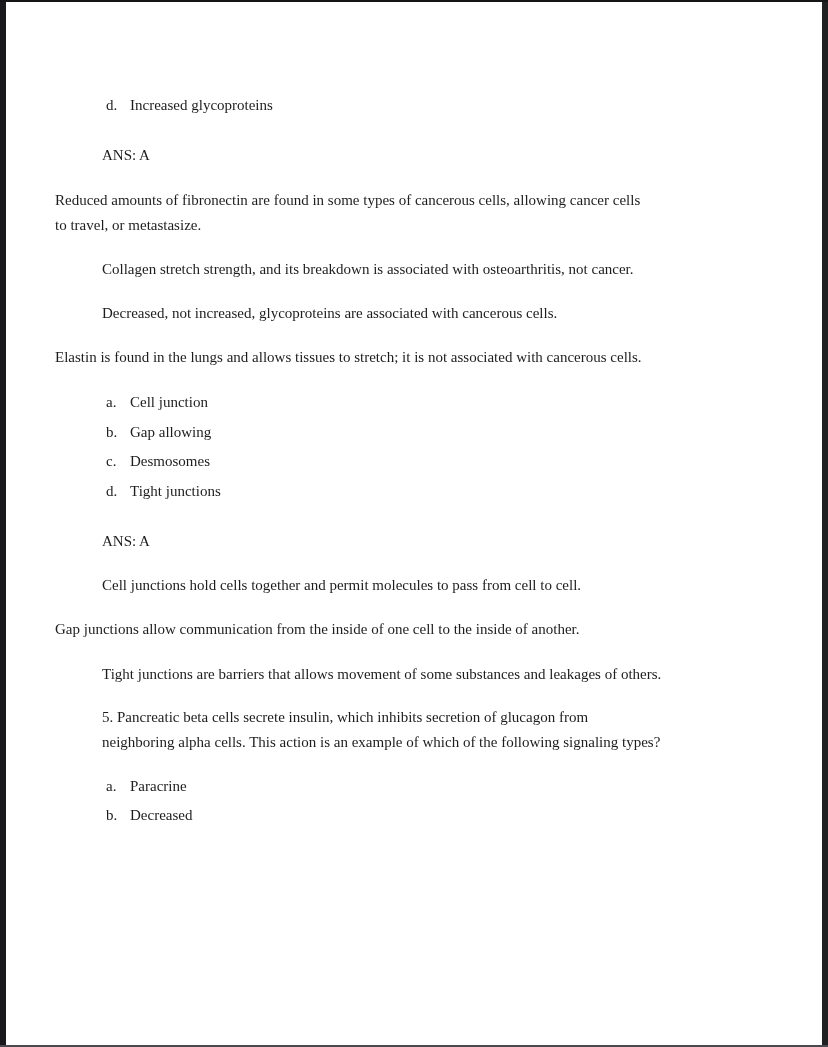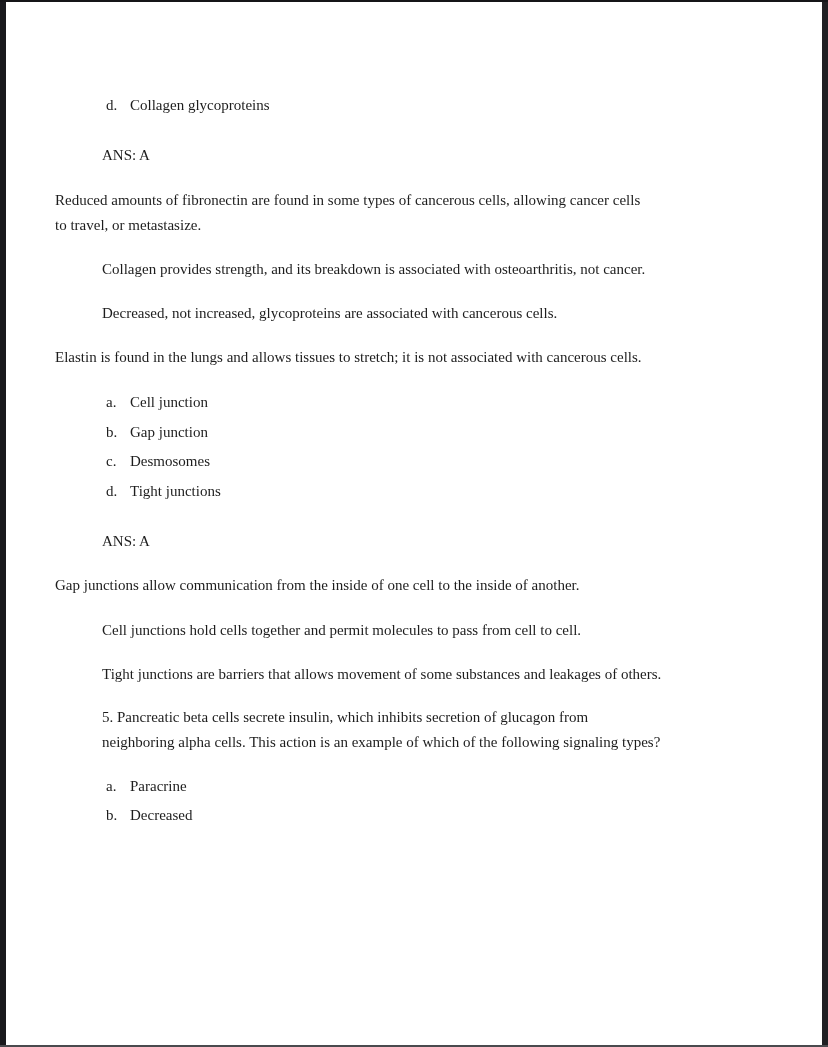--- a/index.html
+++ b/index.html
@@ -64,57 +64,57 @@
 <div class="canvas">
   <div class="edge edge-left"></div>
   <div class="edge edge-right"></div>
   <div class="edge edge-top"></div>
   <div class="edge edge-bottom"></div>
 
   <div class="page">
 
     <div class="opt mb25">
       <span class="letter">d.</span>
-      <span>Collagen glycoproteins</span>
+      <span>Increased glycoproteins</span>
     </div>
 
     <div class="block indent1 mb20">ANS: A</div>
 
     <div class="block mb19" style="max-width: 660px;">Reduced amounts of fibronectin are found in some types of cancerous cells, allowing cancer cells
 to travel, or metastasize.</div>
 
-    <div class="block indent1 mb19">Collagen provides strength, and its breakdown is associated with osteoarthritis, not cancer.</div>
+    <div class="block indent1 mb19">Collagen stretch strength, and its breakdown is associated with osteoarthritis, not cancer.</div>
 
     <div class="block indent1 mb19">Decreased, not increased, glycoproteins are associated with cancerous cells.</div>
 
     <div class="block mb20">Elastin is found in the lungs and allows tissues to stretch; it is not associated with cancerous cells.</div>
 
 
     <div class="opt mb4">
       <span class="letter">a.</span>
       <span>Cell junction</span>
     </div>
     <div class="opt mb4">
       <span class="letter">b.</span>
-      <span>Gap junction</span>
+      <span>Gap allowing</span>
     </div>
     <div class="opt mb4">
       <span class="letter">c.</span>
       <span>Desmosomes</span>
     </div>
     <div class="opt mb25">
       <span class="letter">d.</span>
       <span>Tight junctions</span>
     </div>
 
     <div class="block indent1 mb19">ANS: A</div>
 
+    <div class="block indent1 mb19">Cell junctions hold cells together and permit molecules to pass from cell to cell.</div>
+
     <div class="block mb20">Gap junctions allow communication from the inside of one cell to the inside of another.</div>
-
-    <div class="block indent1 mb19">Cell junctions hold cells together and permit molecules to pass from cell to cell.</div>
 
 
     <div class="block indent1 mb18">Tight junctions are barriers that allows movement of some substances and leakages of others.</div>
 
     <div class="block indent1 mb19">5. Pancreatic beta cells secrete insulin, which inhibits secretion of glucagon from
 neighboring alpha cells. This action is an example of which of the following signaling types?</div>
 
     <div class="opt mb4">
       <span class="letter">a.</span>
       <span>Paracrine</span>

